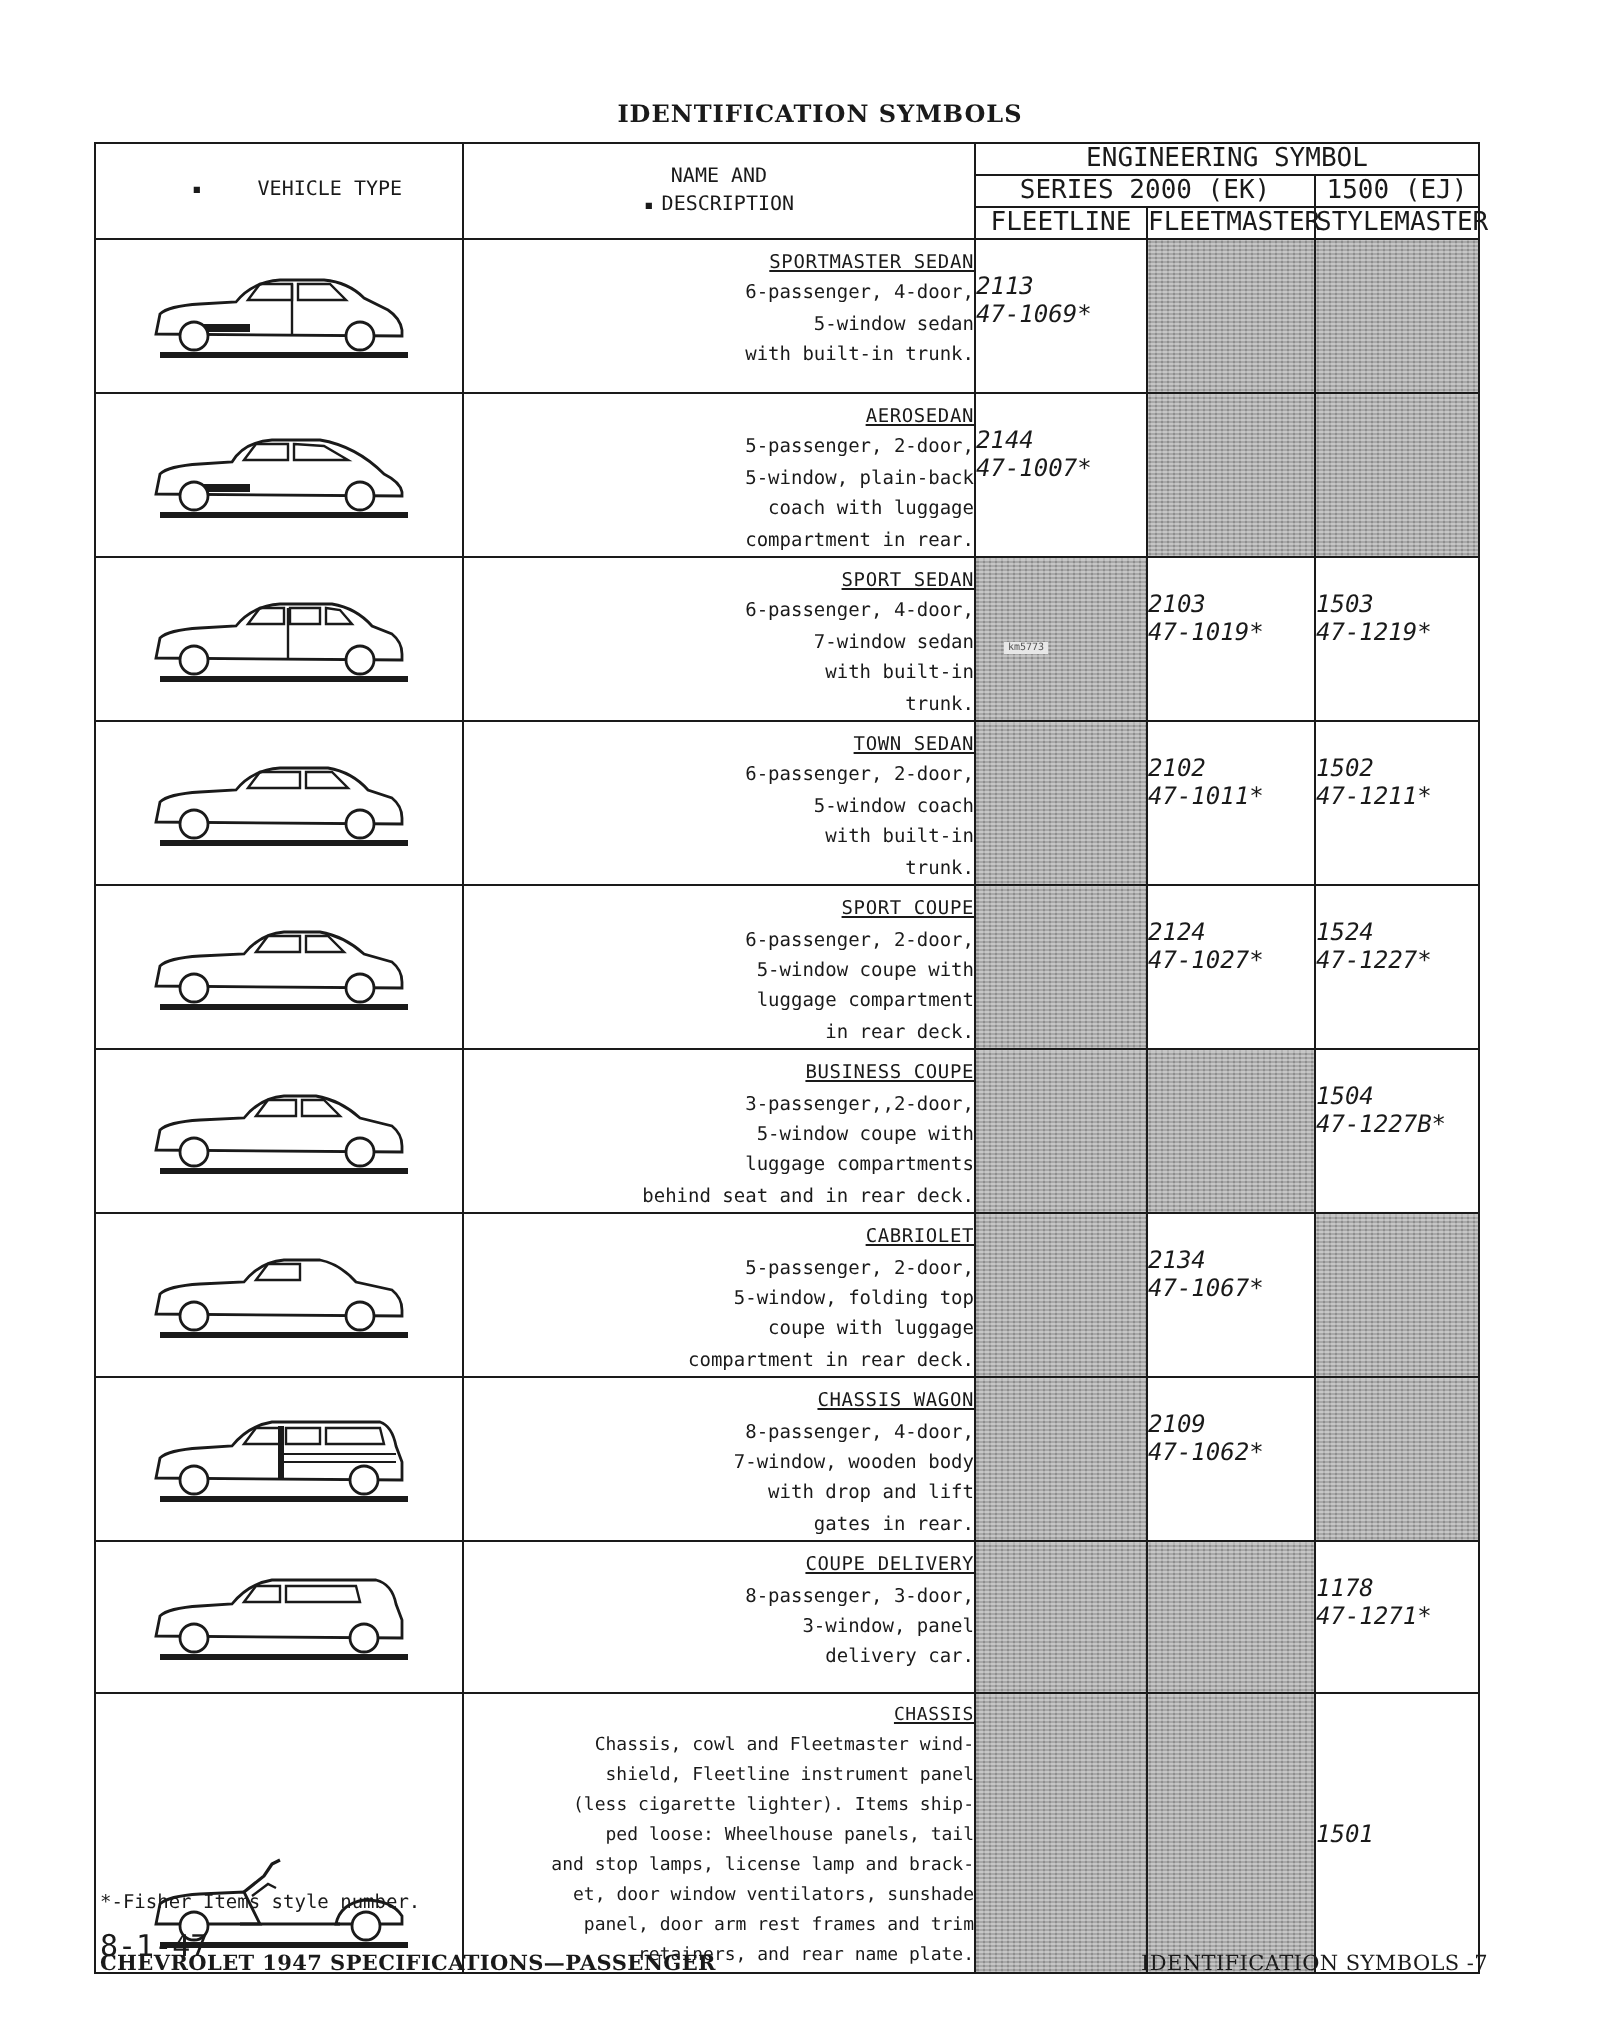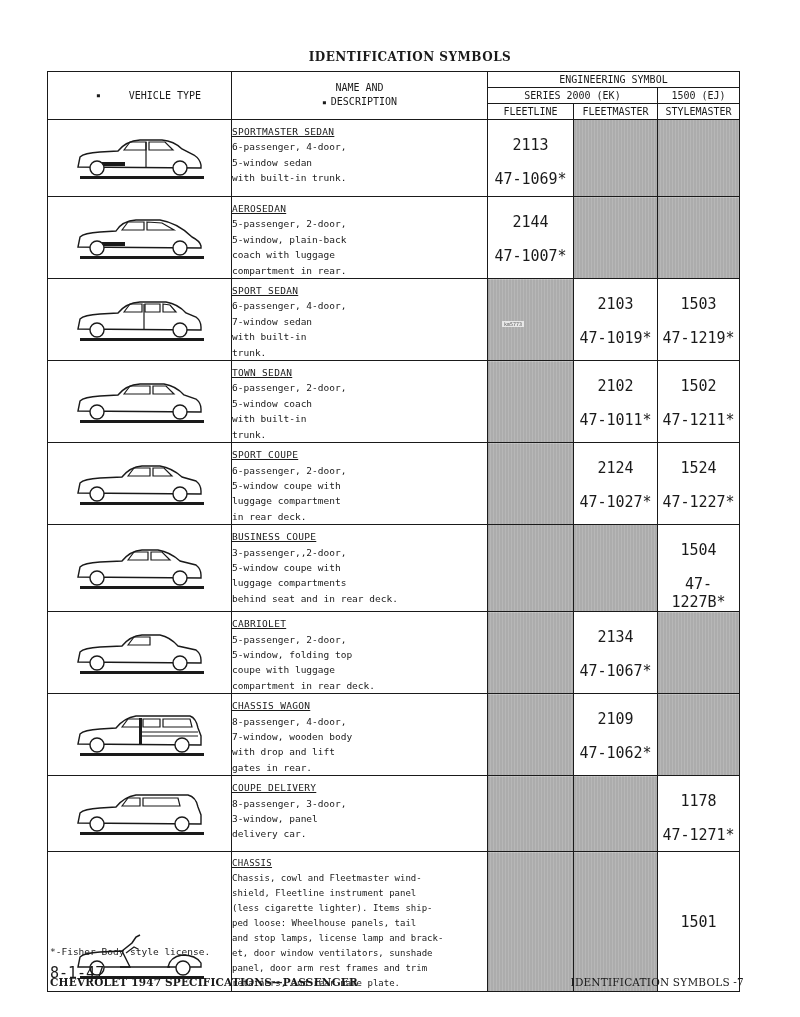--- a/index.html
+++ b/index.html
@@ -13,32 +13,32 @@
       font-size: 12px; letter-spacing: 0.5px;
     }
     table.spec {
       position: absolute; left: 47px; top: 71px; width: 692px;
       border-collapse: collapse; table-layout: fixed;
     }
     table.spec td, table.spec th {
       border: 1.5px solid #1a1a1a; padding: 0; font-weight: normal;
     }
     .hdr { font-size: 10px; text-align: center; line-height: 14px; }
-    .hdr-small { font-size: 10px; height: 15px; text-align: center; }
+    .hdr-small { font-size: 13px; height: 15px; text-align: center; }
     .vtype { text-align: center; padding-left: 18px !important; }
     .dot { font-size: 8px; vertical-align: middle; margin-right: 28px; }
     .dot2 { font-size: 8px; margin-right: 4px; }
     td.img { text-align: center; vertical-align: middle; }
     td.img svg { display: block; margin: 0 auto; }
-    td.desc { text-align: left; vertical-align: top; font-size: 9.5px; line-height: 15.4px; font-weight: bold; padding-top: 4px !important; }
+    td.desc { text-align: right; vertical-align: top; font-size: 9.5px; line-height: 15.4px; font-weight: bold; padding-top: 4px !important; }
     .desc-name { text-decoration: underline; font-weight: normal; letter-spacing: 0.3px; }
     .desc-text { white-space: pre-line; }
-    td.code { text-align: center; vertical-align: top; font-size: 15px; font-weight: bold; position: relative; }
+    td.code { vertical-align: top; font-size: 12px; font-weight: bold; position: relative; font-style: italic; }
     .code-main { display: block; margin-top: 16px; }
-    .code-sub { display: block; margin-top: 16px; }
+    .code-sub { display: block; }
     td.shade {
       background-color: #a8a8a8;
       background-image:
         repeating-linear-gradient(0deg, rgba(255,255,255,0.35) 0 1px, rgba(0,0,0,0.0) 1px 2px),
         repeating-linear-gradient(90deg, rgba(60,60,60,0.25) 0 1px, rgba(0,0,0,0) 1px 3px);
     }
     .stamp {
       position: absolute; left: 14px; top: 42px; font-size: 5px; color: #555; background: #e8e8e8; padding: 0 2px;
     }
     .footnote { position: absolute; left: 50px; top: 946px; font-size: 9.5px; font-family: "DejaVu Sans Mono", monospace; }
@@ -355,16 +355,16 @@
       </td>
       <td class="shade"></td>
       <td class="shade"></td>
       <td class="code" style="vertical-align:middle">
         <span>1501</span>
       </td>
     </tr>
   </tbody>
 </table>
 
-<div class="footnote">*-Fisher Body style license.</div>
+<div class="footnote">*-Fisher Items style number.</div>
 <div class="date">8-1-47</div>
 <div class="footer-left">CHEVROLET 1947 SPECIFICATIONS—PASSENGER</div>
 <div class="footer-right">IDENTIFICATION SYMBOLS -7</div>
 
 </body></html>

